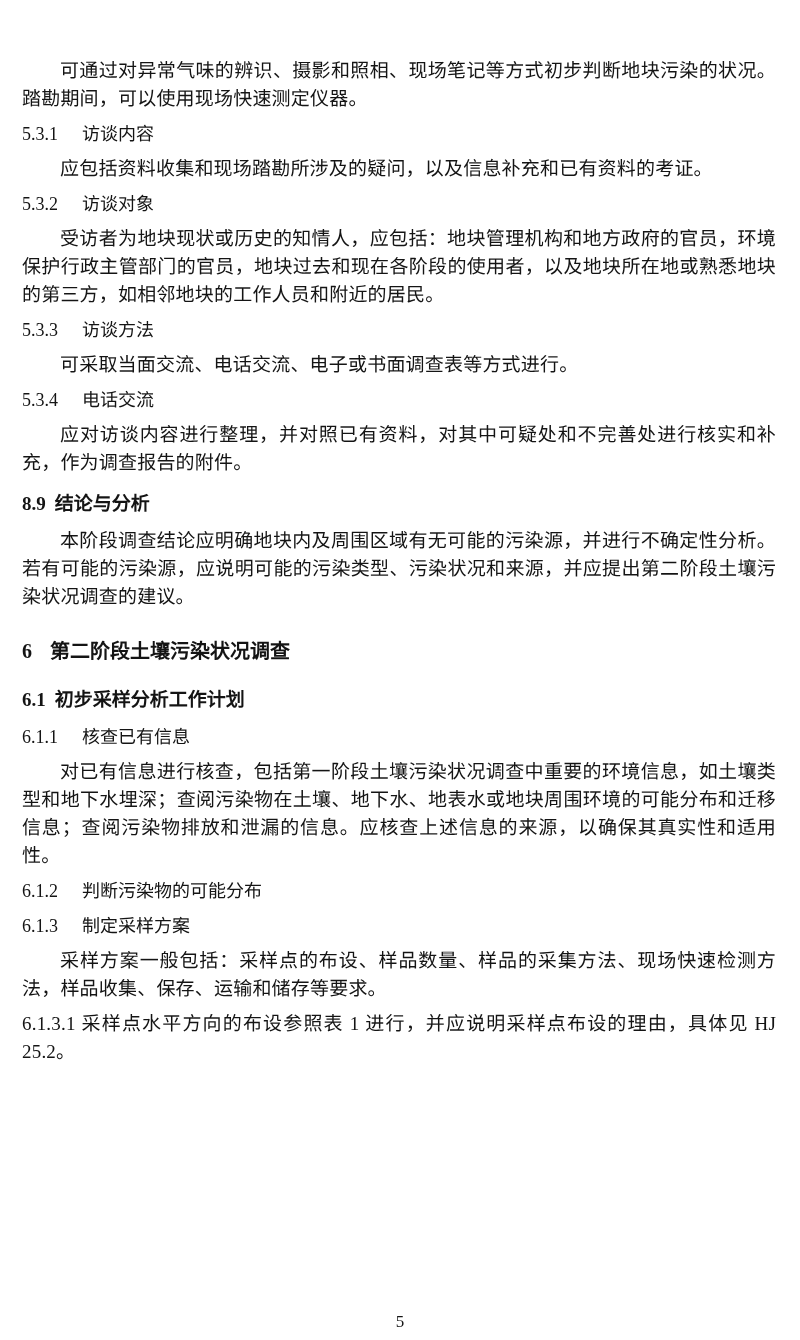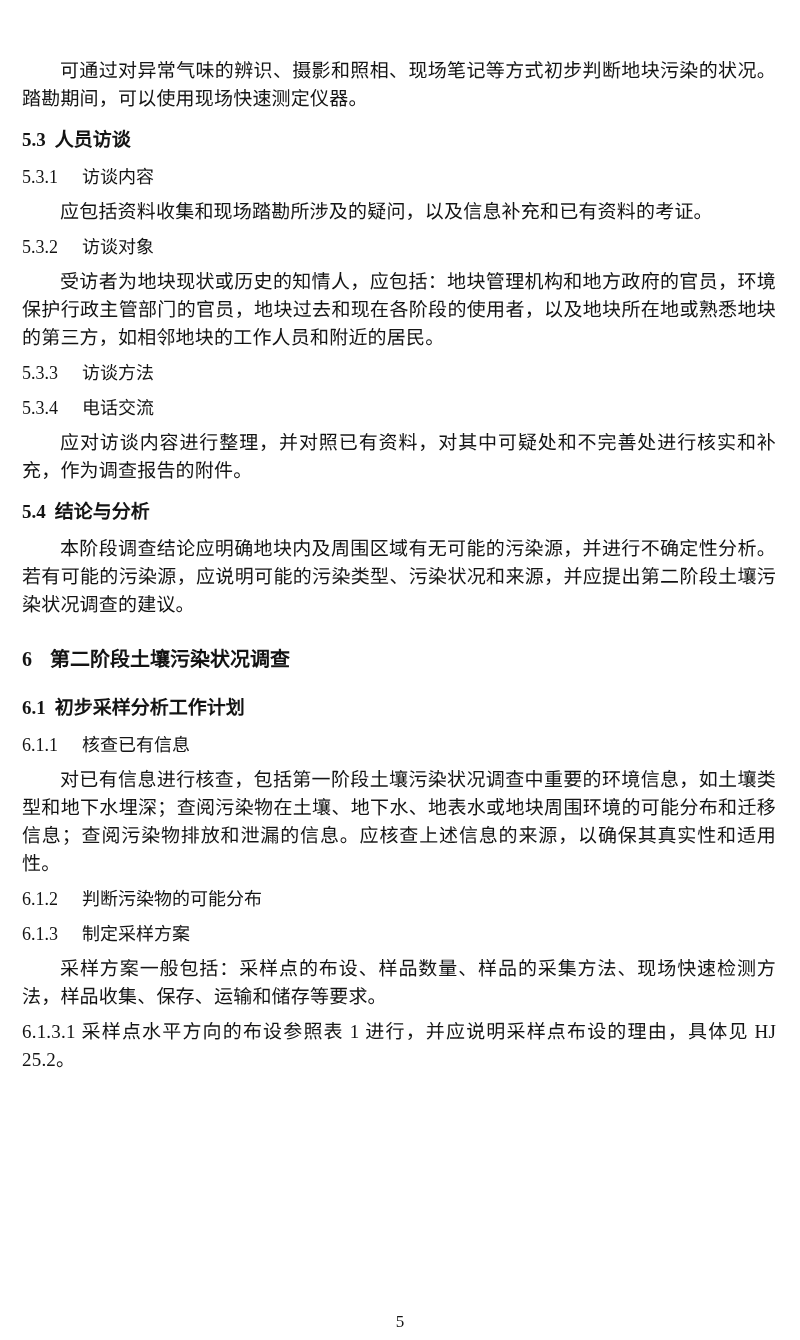--- a/index.html
+++ b/index.html
@@ -62,29 +62,29 @@
     font-size: 17px;
     line-height: 20px;
     color: #141414;
   }
 </style>
 </head>
 <body>
 
 <main class="page">
     <p class="para">可通过对异常气味的辨识、摄影和照相、现场笔记等方式初步判断地块污染的状况。踏勘期间，可以使用现场快速测定仪器。</p>
-    <div class="heading h2"><span class="num">5.3</span><span class="title">人员访谈</span></div>
     <div class="heading h3"><span class="num">5.3.1</span><span class="title">访谈内容</span></div>
     <p class="para">应包括资料收集和现场踏勘所涉及的疑问，以及信息补充和已有资料的考证。</p>
     <div class="heading h3"><span class="num">5.3.2</span><span class="title">访谈对象</span></div>
     <p class="para">受访者为地块现状或历史的知情人，应包括：地块管理机构和地方政府的官员，环境保护行政主管部门的官员，地块过去和现在各阶段的使用者，以及地块所在地或熟悉地块的第三方，如相邻地块的工作人员和附近的居民。</p>
     <div class="heading h3"><span class="num">5.3.3</span><span class="title">访谈方法</span></div>
+    <p class="para">可采取当面交流、电话交流、电子或书面调查表等方式进行。</p>
     <div class="heading h3"><span class="num">5.3.4</span><span class="title">电话交流</span></div>
     <p class="para">应对访谈内容进行整理，并对照已有资料，对其中可疑处和不完善处进行核实和补充，作为调查报告的附件。</p>
-    <div class="heading h2"><span class="num">5.4</span><span class="title">结论与分析</span></div>
+    <div class="heading h2"><span class="num">8.9</span><span class="title">结论与分析</span></div>
     <p class="para">本阶段调查结论应明确地块内及周围区域有无可能的污染源，并进行不确定性分析。若有可能的污染源，应说明可能的污染类型、污染状况和来源，并应提出第二阶段土壤污染状况调查的建议。</p>
     <div class="heading h1"><span class="num">6</span><span class="title">第二阶段土壤污染状况调查</span></div>
     <div class="heading h2"><span class="num">6.1</span><span class="title">初步采样分析工作计划</span></div>
     <div class="heading h3"><span class="num">6.1.1</span><span class="title">核查已有信息</span></div>
     <p class="para">对已有信息进行核查，包括第一阶段土壤污染状况调查中重要的环境信息，如土壤类型和地下水埋深；查阅污染物在土壤、地下水、地表水或地块周围环境的可能分布和迁移信息；查阅污染物排放和泄漏的信息。应核查上述信息的来源，以确保其真实性和适用性。</p>
     <div class="heading h3"><span class="num">6.1.2</span><span class="title">判断污染物的可能分布</span></div>
     <div class="heading h3"><span class="num">6.1.3</span><span class="title">制定采样方案</span></div>
     <p class="para">采样方案一般包括：采样点的布设、样品数量、样品的采集方法、现场快速检测方法，样品收集、保存、运输和储存等要求。</p>
     <p class="clause">6.1.3.1 采样点水平方向的布设参照表 1 进行，并应说明采样点布设的理由，具体见 HJ 25.2。</p>
   </main>

